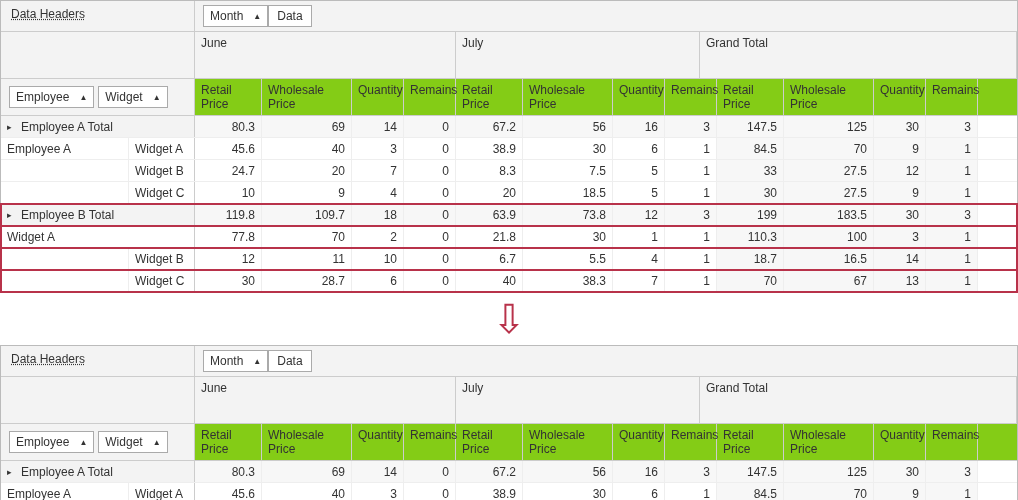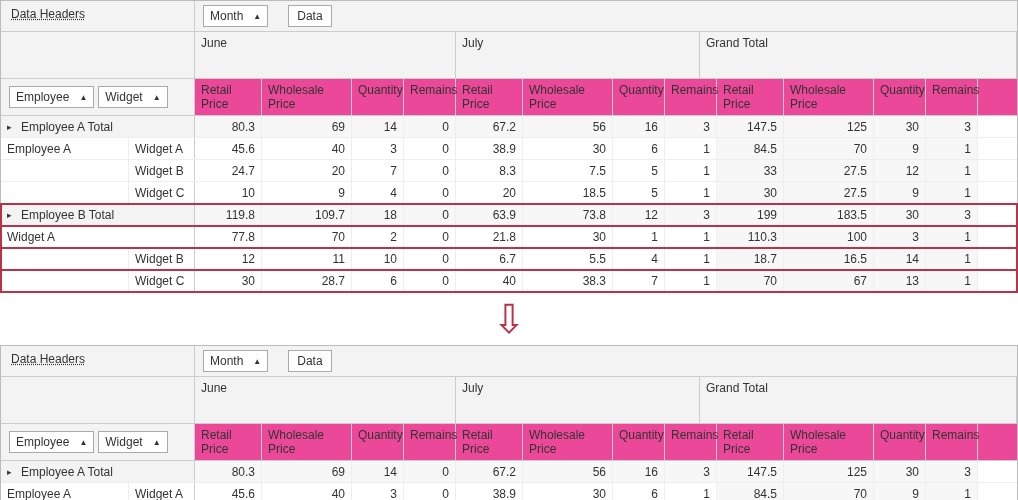--- a/index.html
+++ b/index.html
@@ -4,26 +4,26 @@
 <style>
 *{box-sizing:border-box;margin:0;padding:0}
 body{font-family:"Segoe UI",Tahoma,sans-serif;font-size:12px;color:#333;background:#fff;width:1018px}
 .grid{border:1px solid #bbb;background:#fff}
 .hdr-row{display:flex;background:#f3f3f3;border-bottom:1px solid #ccc}
 .corner{width:194px;flex-shrink:0;border-right:1px solid #ccc;padding:6px 10px;display:flex;align-items:flex-start;gap:6px}
 .dh-label{text-decoration:underline dotted}
 .field-btn{display:inline-flex;align-items:center;background:#fff;border:1px solid #aaa;padding:2px 6px;height:22px;cursor:pointer}
 .field-btn .arr{margin-left:10px;font-size:8px}
 .data-btn{display:inline-flex;align-items:center;background:#fff;border:1px solid #aaa;padding:0 8px;height:22px;cursor:pointer}
-.top-right{flex:1;display:flex;align-items:center;padding:4px 8px;gap:20px}
+.top-right{flex:1;display:flex;align-items:center;padding:4px 8px;gap:0}
 .second-row{display:flex;border-bottom:1px solid #ccc}
 .corner2{width:194px;flex-shrink:0;border-right:1px solid #ccc;background:#f3f3f3;padding:6px 8px;display:flex;align-items:center;gap:4px}
 .months{flex:1;display:flex;background:#f3f3f3}
 .month-col{border-right:1px solid #ccc;padding:4px 6px}
-.third-row{display:flex;border-bottom:1px solid #ccc;background:#ec4899}
+.third-row{display:flex;border-bottom:1px solid #ccc;background:#84cc16}
 .sub-cols{flex:1;display:flex}
 .sub-col{border-right:1px solid #ccc;padding:4px 6px;text-align:left}
 .data-row{display:flex;border-bottom:1px solid #eee;height:22px;align-items:stretch}
 .row-hdr{width:194px;flex-shrink:0;border-right:1px solid #ccc;display:flex;align-items:center;background:#fff}
 .row-hdr.tot{background:#f3f3f3;padding-left:6px}
 .row-hdr .emp-cell{width:128px;padding-left:6px;border-right:1px solid #eee;height:100%;display:flex;align-items:center}
 .row-hdr .wdg-cell{flex:1;padding-left:6px;display:flex;align-items:center}
 .expander{display:inline-block;width:10px;margin-right:4px;font-size:9px}
 .cells{flex:1;display:flex}
 .cell{border-right:1px solid #eee;padding:0 6px;display:flex;align-items:center;justify-content:flex-end}

